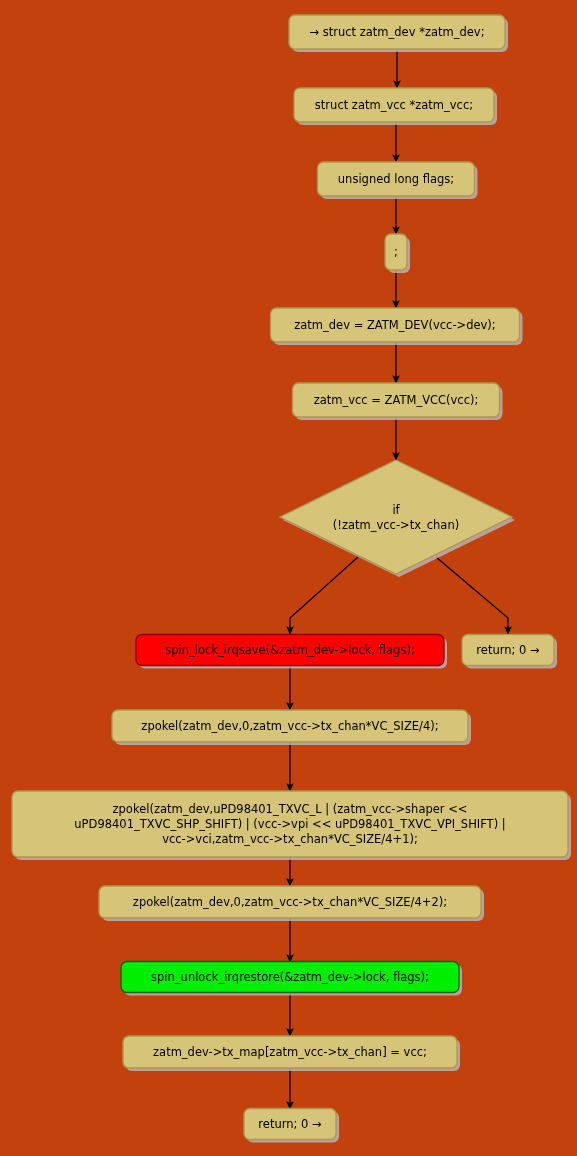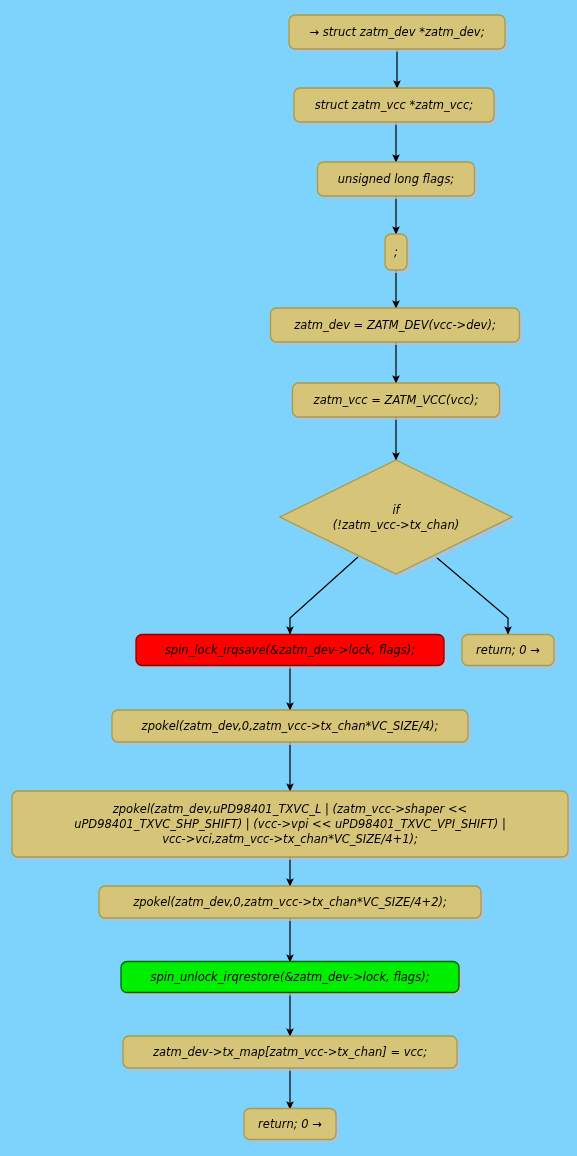--- a/index.html
+++ b/index.html
@@ -11,22 +11,21 @@
   body {
     width: 577px;
     height: 1156px;
     overflow: hidden;
     font-family: "DejaVu Sans", sans-serif;
   }
   #flowchart-root {
     position: relative;
     width: 577px;
     height: 1156px;
-    background: #7dd3fc;
-    font-style: italic;
+    background: #c2410c;
   }
   svg.flow-canvas {
     position: absolute;
     top: 0;
     left: 0;
     width: 577px;
     height: 1156px;
     display: block;
   }
   .node-label {

